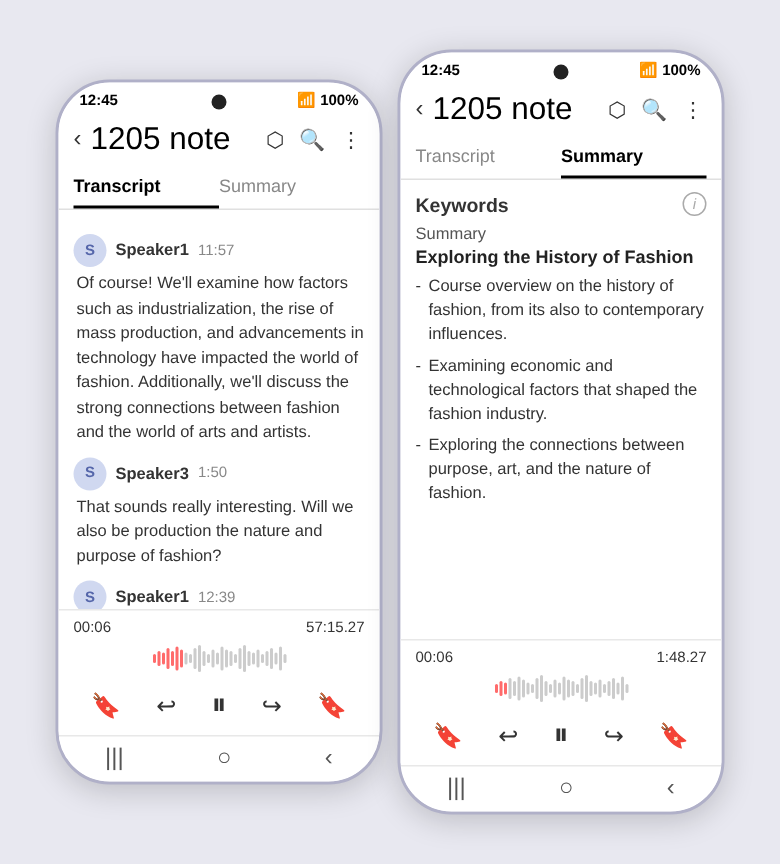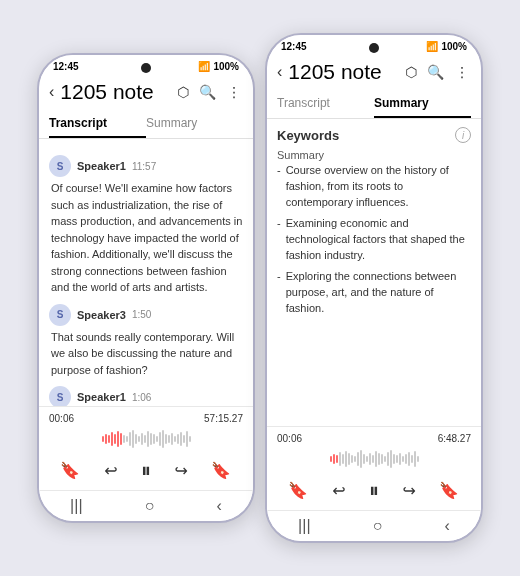--- a/index.html
+++ b/index.html
@@ -297,26 +297,26 @@
           <span class="speaker-name">Speaker1</span>
           <span class="speaker-time">11:57</span>
         </div>
         <div class="transcript-text">Of course! We'll examine how factors such as industrialization, the rise of mass production, and advancements in technology have impacted the world of fashion. Additionally, we'll discuss the strong connections between fashion and the world of arts and artists.</div>
 
         <div class="speaker-row">
           <div class="speaker-avatar">S</div>
           <span class="speaker-name">Speaker3</span>
           <span class="speaker-time">1:50</span>
         </div>
-        <div class="transcript-text">That sounds really contemporary. Will we also be discussing the nature and purpose of fashion?</div>
+        <div class="transcript-text">That sounds really interesting. Will we also be production the nature and purpose of fashion?</div>
 
         <div class="speaker-row">
           <div class="speaker-avatar">S</div>
           <span class="speaker-name">Speaker1</span>
-          <span class="speaker-time">1:06</span>
+          <span class="speaker-time">12:39</span>
         </div>
 
       </div>
 
       <div class="bottom-player">
         <div class="time-row">
           <span>00:06</span>
           <span>57:15.27</span>
         </div>
         <div class="waveform">
@@ -396,38 +396,39 @@
           <span>Summary</span>
         </div>
       </div>
 
       <div class="content-area">
         <div class="keywords-row">
           <span class="keywords-label">Keywords</span>
           <div class="info-icon">i</div>
         </div>
         <div class="summary-section-title">Summary</div>
+        <div class="summary-heading">Exploring the History of Fashion</div>
         <div class="bullet-item">
           <span class="bullet-dash">-</span>
-          <span class="bullet-text">Course overview on the history of fashion, from its roots to contemporary influences.</span>
+          <span class="bullet-text">Course overview on the history of fashion, from its also to contemporary influences.</span>
         </div>
         <div class="bullet-item">
           <span class="bullet-dash">-</span>
           <span class="bullet-text">Examining economic and technological factors that shaped the fashion industry.</span>
         </div>
         <div class="bullet-item">
           <span class="bullet-dash">-</span>
           <span class="bullet-text">Exploring the connections between purpose, art, and the nature of fashion.</span>
         </div>
       </div>
 
       <div class="bottom-player">
         <div class="time-row">
           <span>00:06</span>
-          <span>6:48.27</span>
+          <span>1:48.27</span>
         </div>
         <div class="waveform">
           <div class="waveform-bar active" style="height:6px"></div>
           <div class="waveform-bar active" style="height:10px"></div>
           <div class="waveform-bar active" style="height:8px"></div>
           <div class="waveform-bar" style="height:14px"></div>
           <div class="waveform-bar" style="height:10px"></div>
           <div class="waveform-bar" style="height:16px"></div>
           <div class="waveform-bar" style="height:12px"></div>
           <div class="waveform-bar" style="height:8px"></div>

